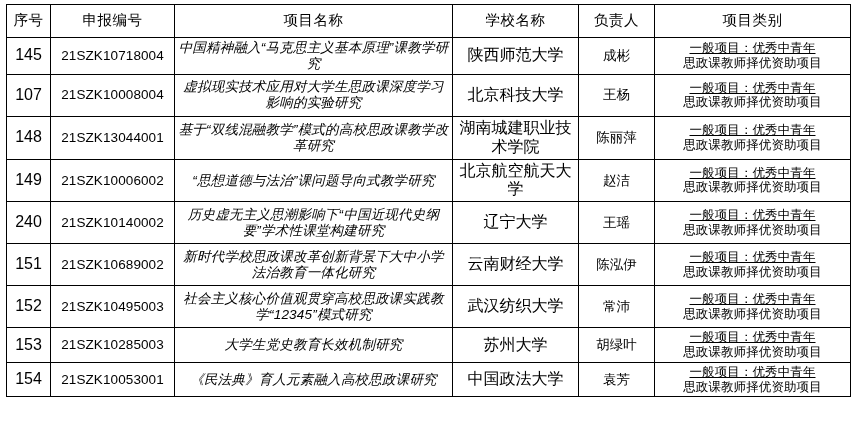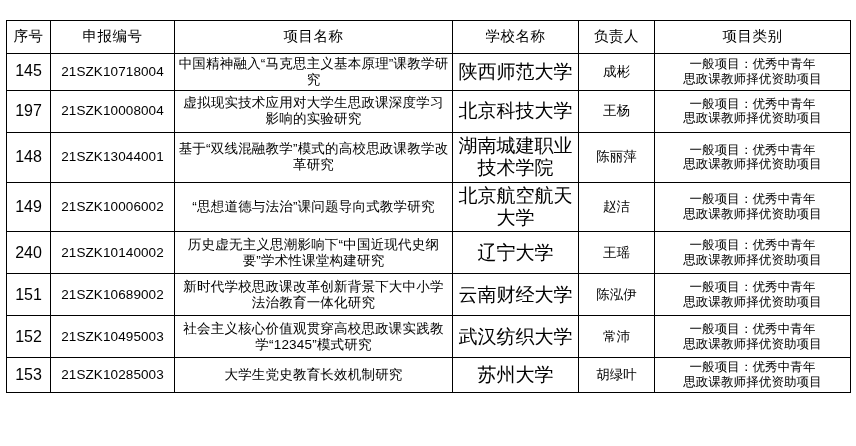--- a/index.html
+++ b/index.html
@@ -11,21 +11,21 @@
     width: 856px;
     height: 446px;
     font-family: "Liberation Sans", sans-serif;
     color: #000000;
     overflow: hidden;
   }
   .sheet {
     width: 856px;
     height: 446px;
     box-sizing: border-box;
-    padding: 20px 6px 0 6px;
+    padding: 4px 6px 0 6px;
   }
   table.grant-table {
     border-collapse: collapse;
     width: 844px;
     table-layout: fixed;
   }
   table.grant-table td,
   table.grant-table th {
     border: 1px solid #000000;
     padding: 2px 3px;
@@ -54,35 +54,36 @@
   td.seq {
     font-size: 16px;
   }
   td.code {
     font-size: 13.5px;
     letter-spacing: 0.1px;
   }
   td.title {
     font-size: 13.5px;
     letter-spacing: 0.2px;
+    font-style: italic;
   }
   td.school {
-    font-size: 19px;
+    font-size: 16px;
   }
   td.leader {
     font-size: 13.5px;
   }
   td.category {
     font-size: 12.5px;
     text-align: left;
     padding-left: 6px;
     line-height: 1.22;
     letter-spacing: 0.1px;
   }
-  td.category .cat-line1 { display: block; }
+  td.category .cat-line1 { display: block; text-decoration: underline; }
   td.category .cat-line2 { display: block; text-align: center; }
 
   .r1 { height: 32px; }
   .r2 { height: 42px; }
 </style>
 </head>
 <body>
 
 <div class="sheet">
   <table class="grant-table">
@@ -110,21 +111,21 @@
         <td class="code">21SZK10718004</td>
         <td class="title">中国精神融入“马克思主义基本原理”课教学研究</td>
         <td class="school">陕西师范大学</td>
         <td class="leader">成彬</td>
         <td class="category">
           <span class="cat-line1">一般项目：优秀中青年</span>
           <span class="cat-line2">思政课教师择优资助项目</span>
         </td>
       </tr>
       <tr class="r2">
-        <td class="seq">197</td>
+        <td class="seq">107</td>
         <td class="code">21SZK10008004</td>
         <td class="title">虚拟现实技术应用对大学生思政课深度学习影响的实验研究</td>
         <td class="school">北京科技大学</td>
         <td class="leader">王杨</td>
         <td class="category">
           <span class="cat-line1">一般项目：优秀中青年</span>
           <span class="cat-line2">思政课教师择优资助项目</span>
         </td>
       </tr>
       <tr class="r2">
@@ -186,15 +187,26 @@
         <td class="seq">153</td>
         <td class="code">21SZK10285003</td>
         <td class="title">大学生党史教育长效机制研究</td>
         <td class="school">苏州大学</td>
         <td class="leader">胡绿叶</td>
         <td class="category">
           <span class="cat-line1">一般项目：优秀中青年</span>
           <span class="cat-line2">思政课教师择优资助项目</span>
         </td>
       </tr>
+      <tr class="r1">
+        <td class="seq">154</td>
+        <td class="code">21SZK10053001</td>
+        <td class="title">《民法典》育人元素融入高校思政课研究</td>
+        <td class="school">中国政法大学</td>
+        <td class="leader">袁芳</td>
+        <td class="category">
+          <span class="cat-line1">一般项目：优秀中青年</span>
+          <span class="cat-line2">思政课教师择优资助项目</span>
+        </td>
+      </tr>
     </tbody>
   </table>
 </div>
 
 </body></html>

